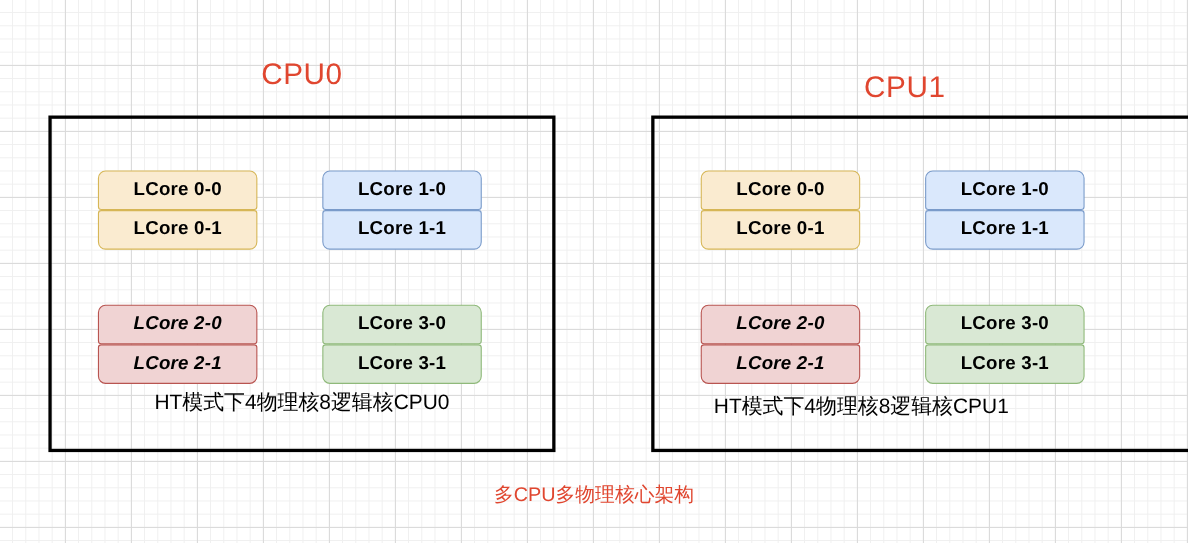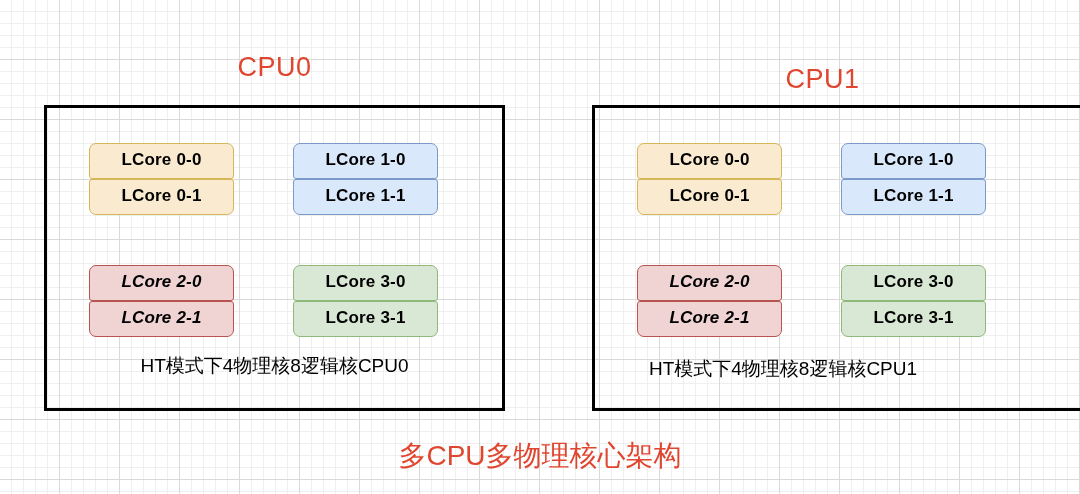--- a/index.html
+++ b/index.html
@@ -60,20 +60,21 @@
     height: 36px;
     line-height: 32px;
     text-align: center;
     font-size: 17px;
     font-weight: bold;
     color: #000000;
     border-radius: 7px;
     border-width: 1px;
     border-style: solid;
     letter-spacing: 0.2px;
+    margin-top: 12px;
   }
 
   .lcore.top {
     border-bottom-left-radius: 3px;
     border-bottom-right-radius: 3px;
   }
   .lcore.bottom {
     border-top-left-radius: 3px;
     border-top-right-radius: 3px;
     margin-top: 0;
@@ -92,21 +93,21 @@
     font-size: 19px;
     color: #000000;
     white-space: nowrap;
   }
 
   .diagram-title {
     position: absolute;
     width: 100%;
     left: 0;
     text-align: center;
-    font-size: 28px;
+    font-size: 18px;
     color: #e0462f;
     white-space: nowrap;
   }
 </style>
 </head>
 <body>
 
 <div id="canvas">
 
   <div class="cpu-heading" style="left:44px; top:52px; width:461px;">CPU0</div>

